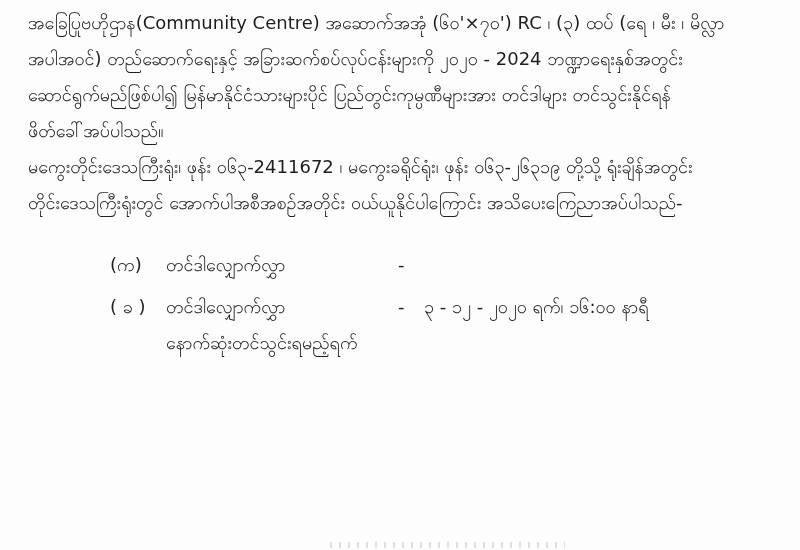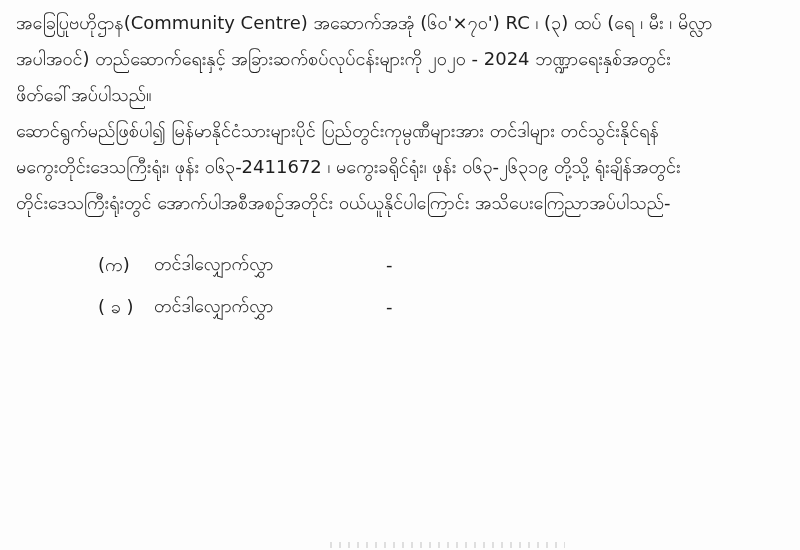--- a/index.html
+++ b/index.html
@@ -9,21 +9,21 @@
   }
   .page {
     position: relative;
     width: 800px;
     height: 550px;
     background: #fdfdfd;
     color: #1e1e1e;
     font-family: "DejaVu Sans", "Liberation Sans", sans-serif;
     font-size: 18px;
     box-sizing: border-box;
-    padding: 5px 30px 0 16px;
+    padding: 5px 30px 0 28px;
     overflow: hidden;
   }
   .line {
     height: 36px;
     line-height: 36px;
     white-space: nowrap;
     overflow: hidden;
   }
   .pnum {
     display: inline-block;
@@ -41,21 +41,20 @@
     margin-top: 6px;
   }
   .slabel {
     width: 56px;
     height: 36px;
     line-height: 36px;
     white-space: nowrap;
   }
   .stitle {
     width: 232px;
-    font-family: Liberation Mono, monospace;
   }
   .ssep {
     width: 26px;
     height: 36px;
     line-height: 36px;
     text-align: left;
   }
   .sval {
     flex: 1;
   }
@@ -74,22 +73,22 @@
   }
 </style>
 </head>
 <body>
 
 <div class="page">
 
   <div>
     <div class="line"><span>အခြေပြုဗဟိုဌာန(Community Centre) အဆောက်အအုံ (၆၀'×၇၀') RC ၊ (၃) ထပ် (ရေ ၊ မီး ၊ မိလ္လာ</span></div>
     <div class="line"><span>အပါအဝင်) တည်ဆောက်ရေးနှင့် အခြားဆက်စပ်လုပ်ငန်းများကို ၂၀၂၀ - 2024 ဘဏ္ဍာရေးနှစ်အတွင်း</span></div>
+    <div class="line"><span>ဆောင်ရွက်မည်ဖြစ်ပါ၍ မြန်မာနိုင်ငံသားများပိုင် ပြည်တွင်းကုမ္ပဏီများအား တင်ဒါများ တင်သွင်းနိုင်ရန်</span></div>
     <div class="line"><span>ဖိတ်ခေါ်အပ်ပါသည်။</span></div>
-    <div class="line"><span>ဆောင်ရွက်မည်ဖြစ်ပါ၍ မြန်မာနိုင်ငံသားများပိုင် ပြည်တွင်းကုမ္ပဏီများအား တင်ဒါများ တင်သွင်းနိုင်ရန်</span></div>
   </div>
 
   <div>
     <div class="line"><span>မကွေးတိုင်းဒေသကြီးရုံး၊ ဖုန်း ၀၆၃-2411672 ၊ မကွေးခရိုင်ရုံး၊ ဖုန်း ၀၆၃-၂၆၃၁၉ တို့သို့ ရုံးချိန်အတွင်း</span></div>
   </div>
 
   <div>
     <div class="line"><span>တိုင်းဒေသကြီးရုံးတွင် အောက်ပါအစီအစဉ်အတိုင်း ဝယ်ယူနိုင်ပါကြောင်း အသိပေးကြေညာအပ်ပါသည်-</span></div>
   </div>
 
@@ -100,21 +99,25 @@
       <div class="stitle">
         <div class="line">တင်ဒါလျှောက်လွှာ</div>
       </div>
       <div class="ssep">-</div>
     </div>
 
     <div class="srow second">
       <div class="slabel">( ခ )</div>
       <div class="stitle">
         <div class="line">တင်ဒါလျှောက်လွှာ</div>
+        <div class="line">နောက်ဆုံးတင်သွင်းရမည့်ရက်</div>
       </div>
       <div class="ssep">-</div>
+      <div class="sval">
+        <div class="line">၃ - ၁၂ - ၂၀၂၀ ရက်၊ ၁၆:၀၀ နာရီ</div>
+      </div>
     </div>
 
   </div>
 
   <div class="remnant"></div>
 
 </div>
 
 </body></html>

